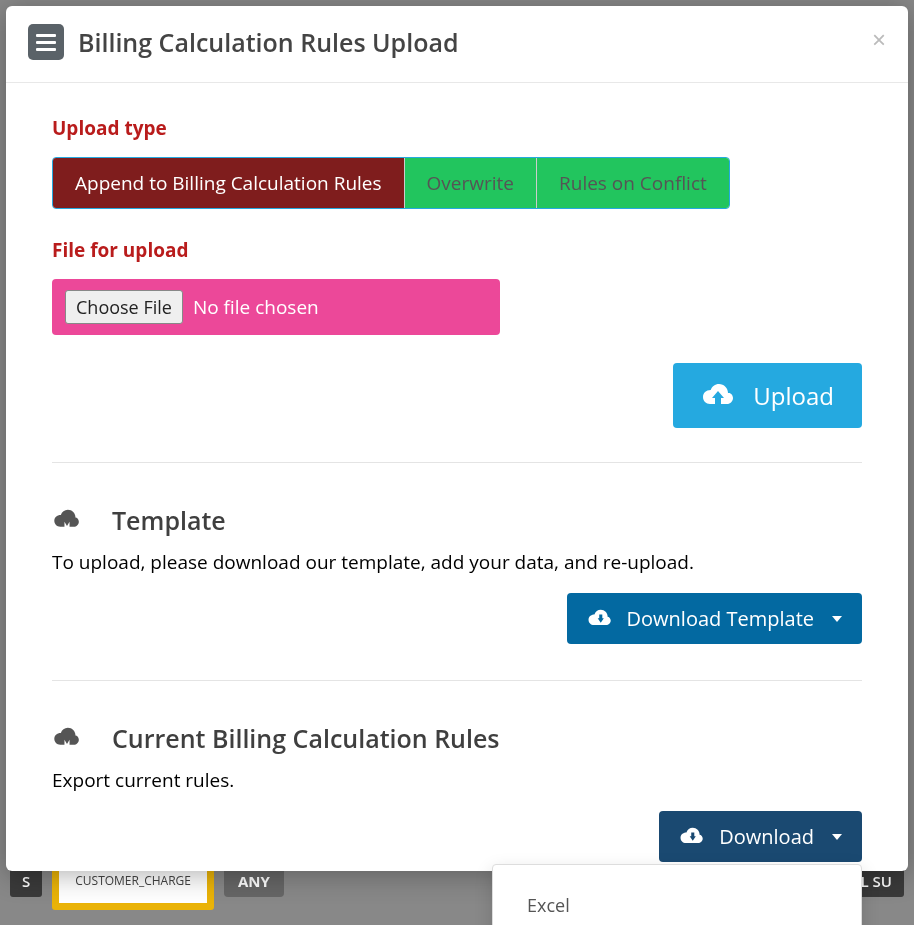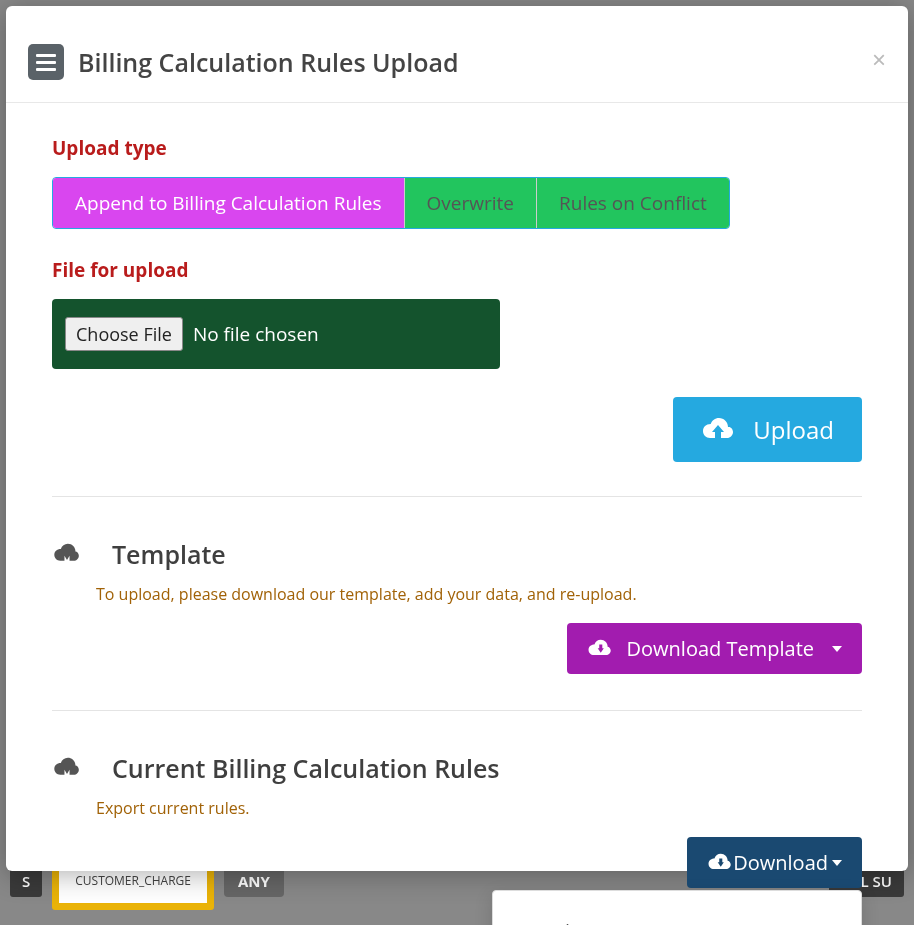--- a/index.html
+++ b/index.html
@@ -61,21 +61,20 @@
       border-radius: 6px;
       box-shadow: 0 4px 28px rgba(0,0,0,0.3);
       overflow: visible;
     }
     .modal-header {
       display: flex;
       align-items: center;
       padding: 18px 22px 22px 22px;
       border-bottom: 1px solid #e8e8e8;
       position: relative;
-      margin-top: 20px;
     }
     .modal-header-icon {
       width: 36px;
       height: 36px;
       background: #5a6268;
       border-radius: 5px;
       display: flex;
       flex-direction: column;
       justify-content: center;
       align-items: center;
@@ -128,27 +127,27 @@
       color: #555;
       font-size: 19px;
       padding: 12px 22px;
       cursor: pointer;
       font-family: inherit;
     }
     .btn-group button + button {
       border-left: 1px solid #ccc;
     }
     .btn-group button.active {
-      background: #d946ef;
+      background: #7f1d1d;
       color: #fff;
     }
     .file-zone {
-      background: #14532d;
-      border-radius: 4px;
-      padding: 18px 13px;
+      background: #ec4899;
+      border-radius: 4px;
+      padding: 11px 13px;
       display: inline-flex;
       align-items: center;
       width: 448px;
       margin-bottom: 28px;
     }
     .choose-file-btn {
       background: #efefef;
       border: 1px solid #888;
       border-radius: 3px;
       padding: 4px 10px;
@@ -174,41 +173,42 @@
       border-radius: 4px;
       padding: 16px 28px;
       font-size: 24px;
       display: inline-flex;
       align-items: center;
       gap: 18px;
       cursor: pointer;
       font-family: inherit;
     }
     .btn-primary-sm {
-      background: #a21caf;
+      background: #0369a1;
       color: #fff;
       border: none;
       border-radius: 4px;
       padding: 12px 20px;
       font-size: 20px;
       display: inline-flex;
       align-items: center;
       gap: 14px;
       cursor: pointer;
       font-family: inherit;
     }
     .btn-dark {
       background: #1a4971;
       color: #fff;
       border: none;
       border-radius: 4px;
       padding: 12px 20px;
       font-size: 20px;
       display: inline-flex;
       align-items: center;
+      gap: 14px;
       cursor: pointer;
       font-family: inherit;
     }
     .caret-down {
       width: 0; height: 0;
       border-left: 5px solid transparent;
       border-right: 5px solid transparent;
       border-top: 6px solid currentColor;
       display: inline-block;
       margin-left: 4px;
@@ -223,24 +223,23 @@
       align-items: center;
       gap: 30px;
       margin-bottom: 12px;
     }
     .section-title {
       font-size: 25px;
       font-weight: 600;
       color: #3f3f3f;
     }
     .section-desc {
-      font-size: 16px;
-      color: #a16207;
+      font-size: 19px;
+      color: #000000;
       margin-bottom: 18px;
-      margin-left: 44px;
     }
     .section-action {
       display: flex;
       justify-content: flex-end;
       margin-bottom: 36px;
       position: relative;
     }
     .cloud-dl-icon {
       color: #555;
     }

